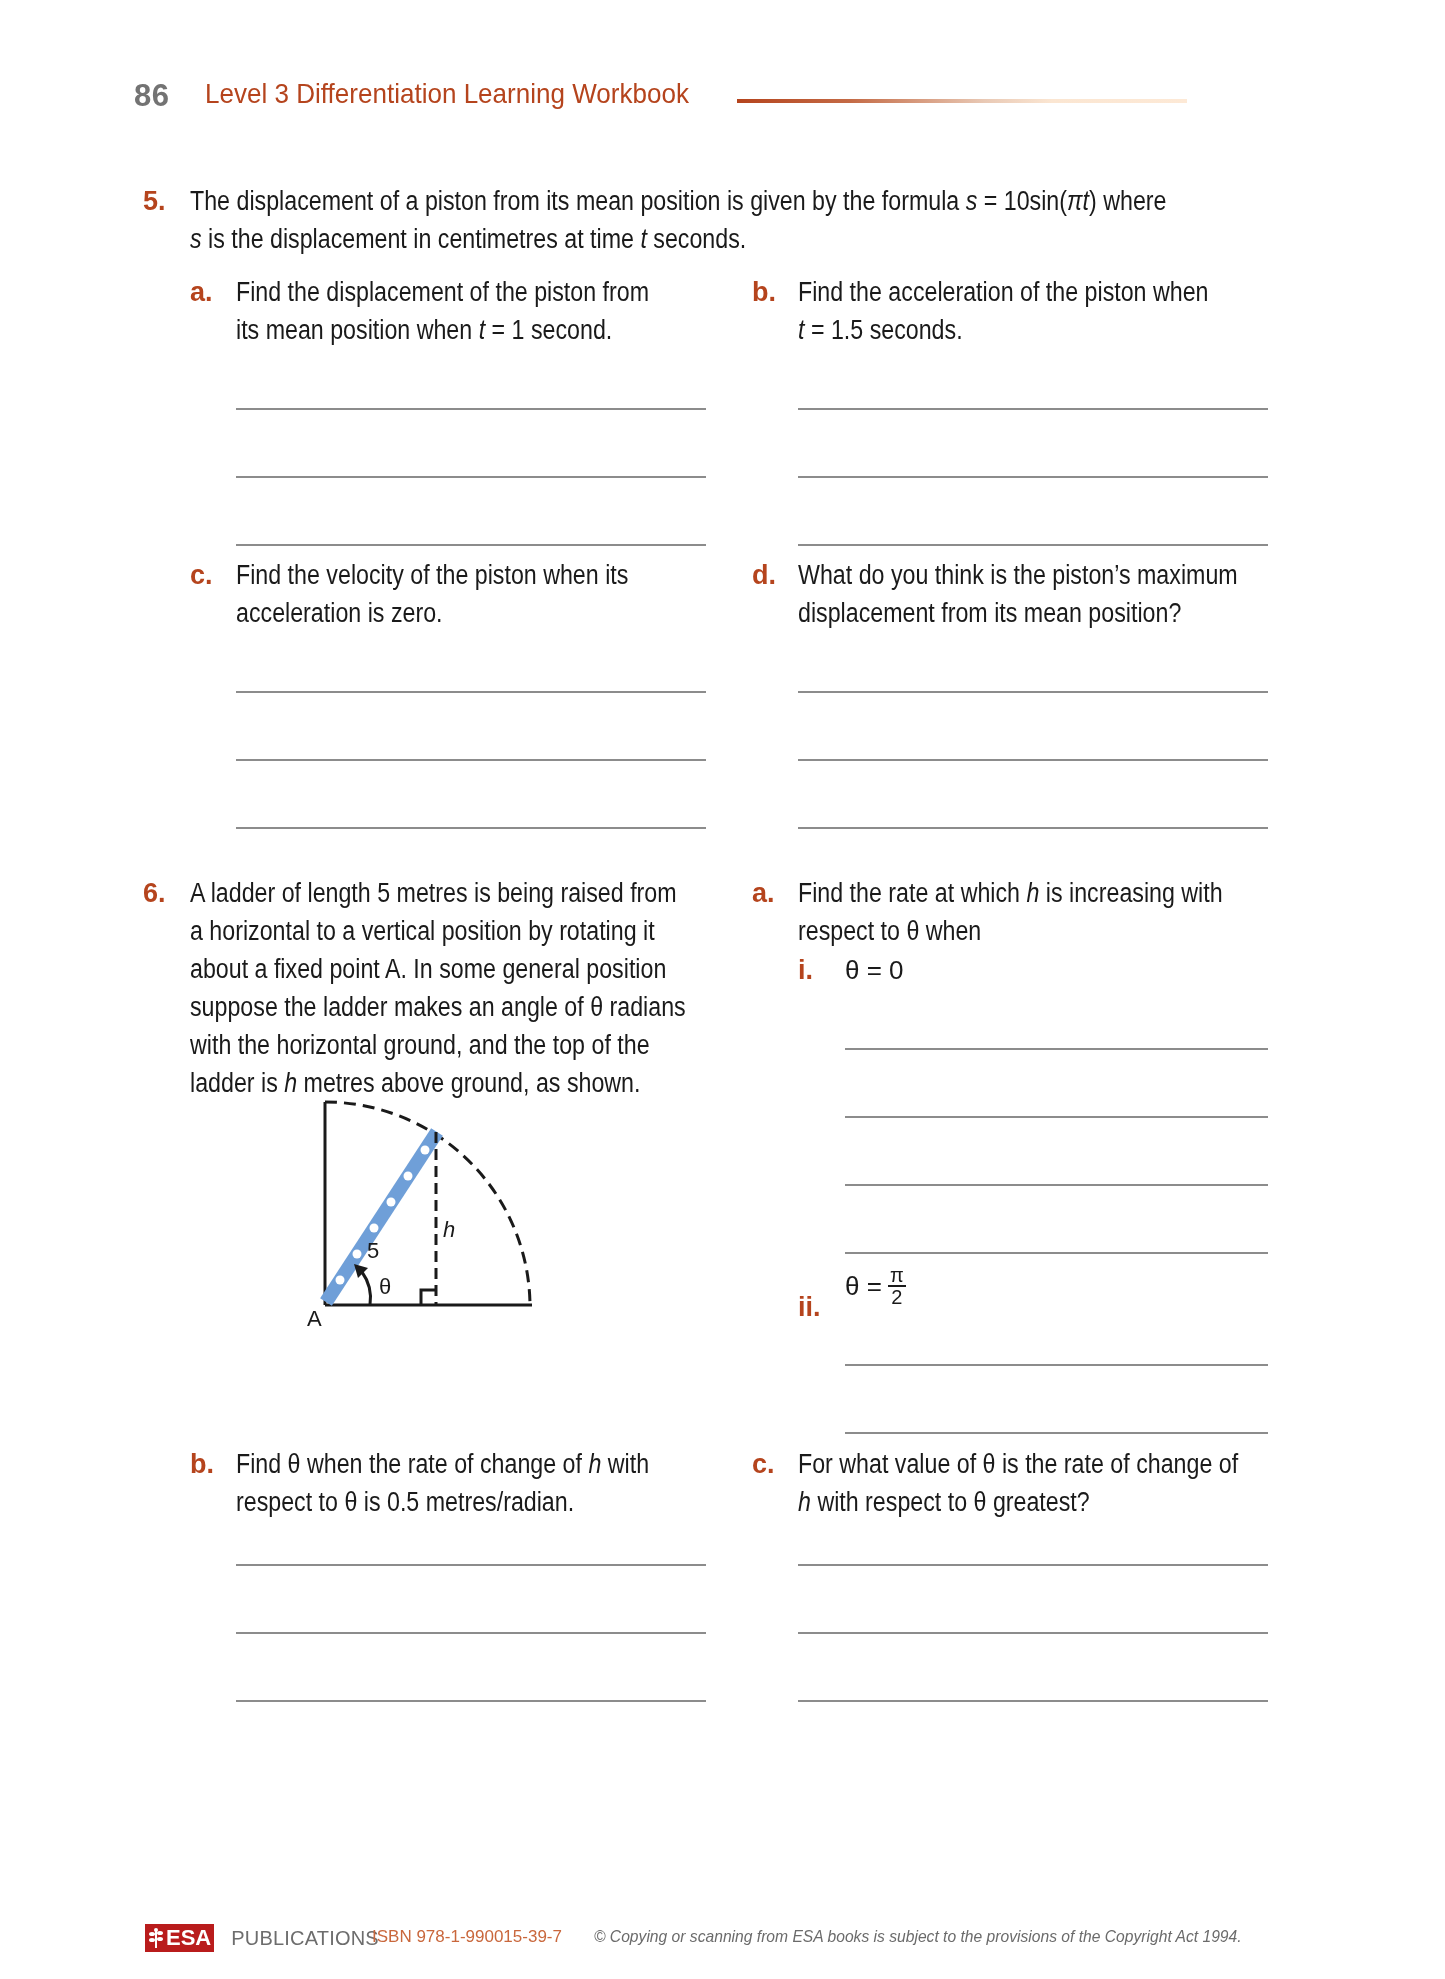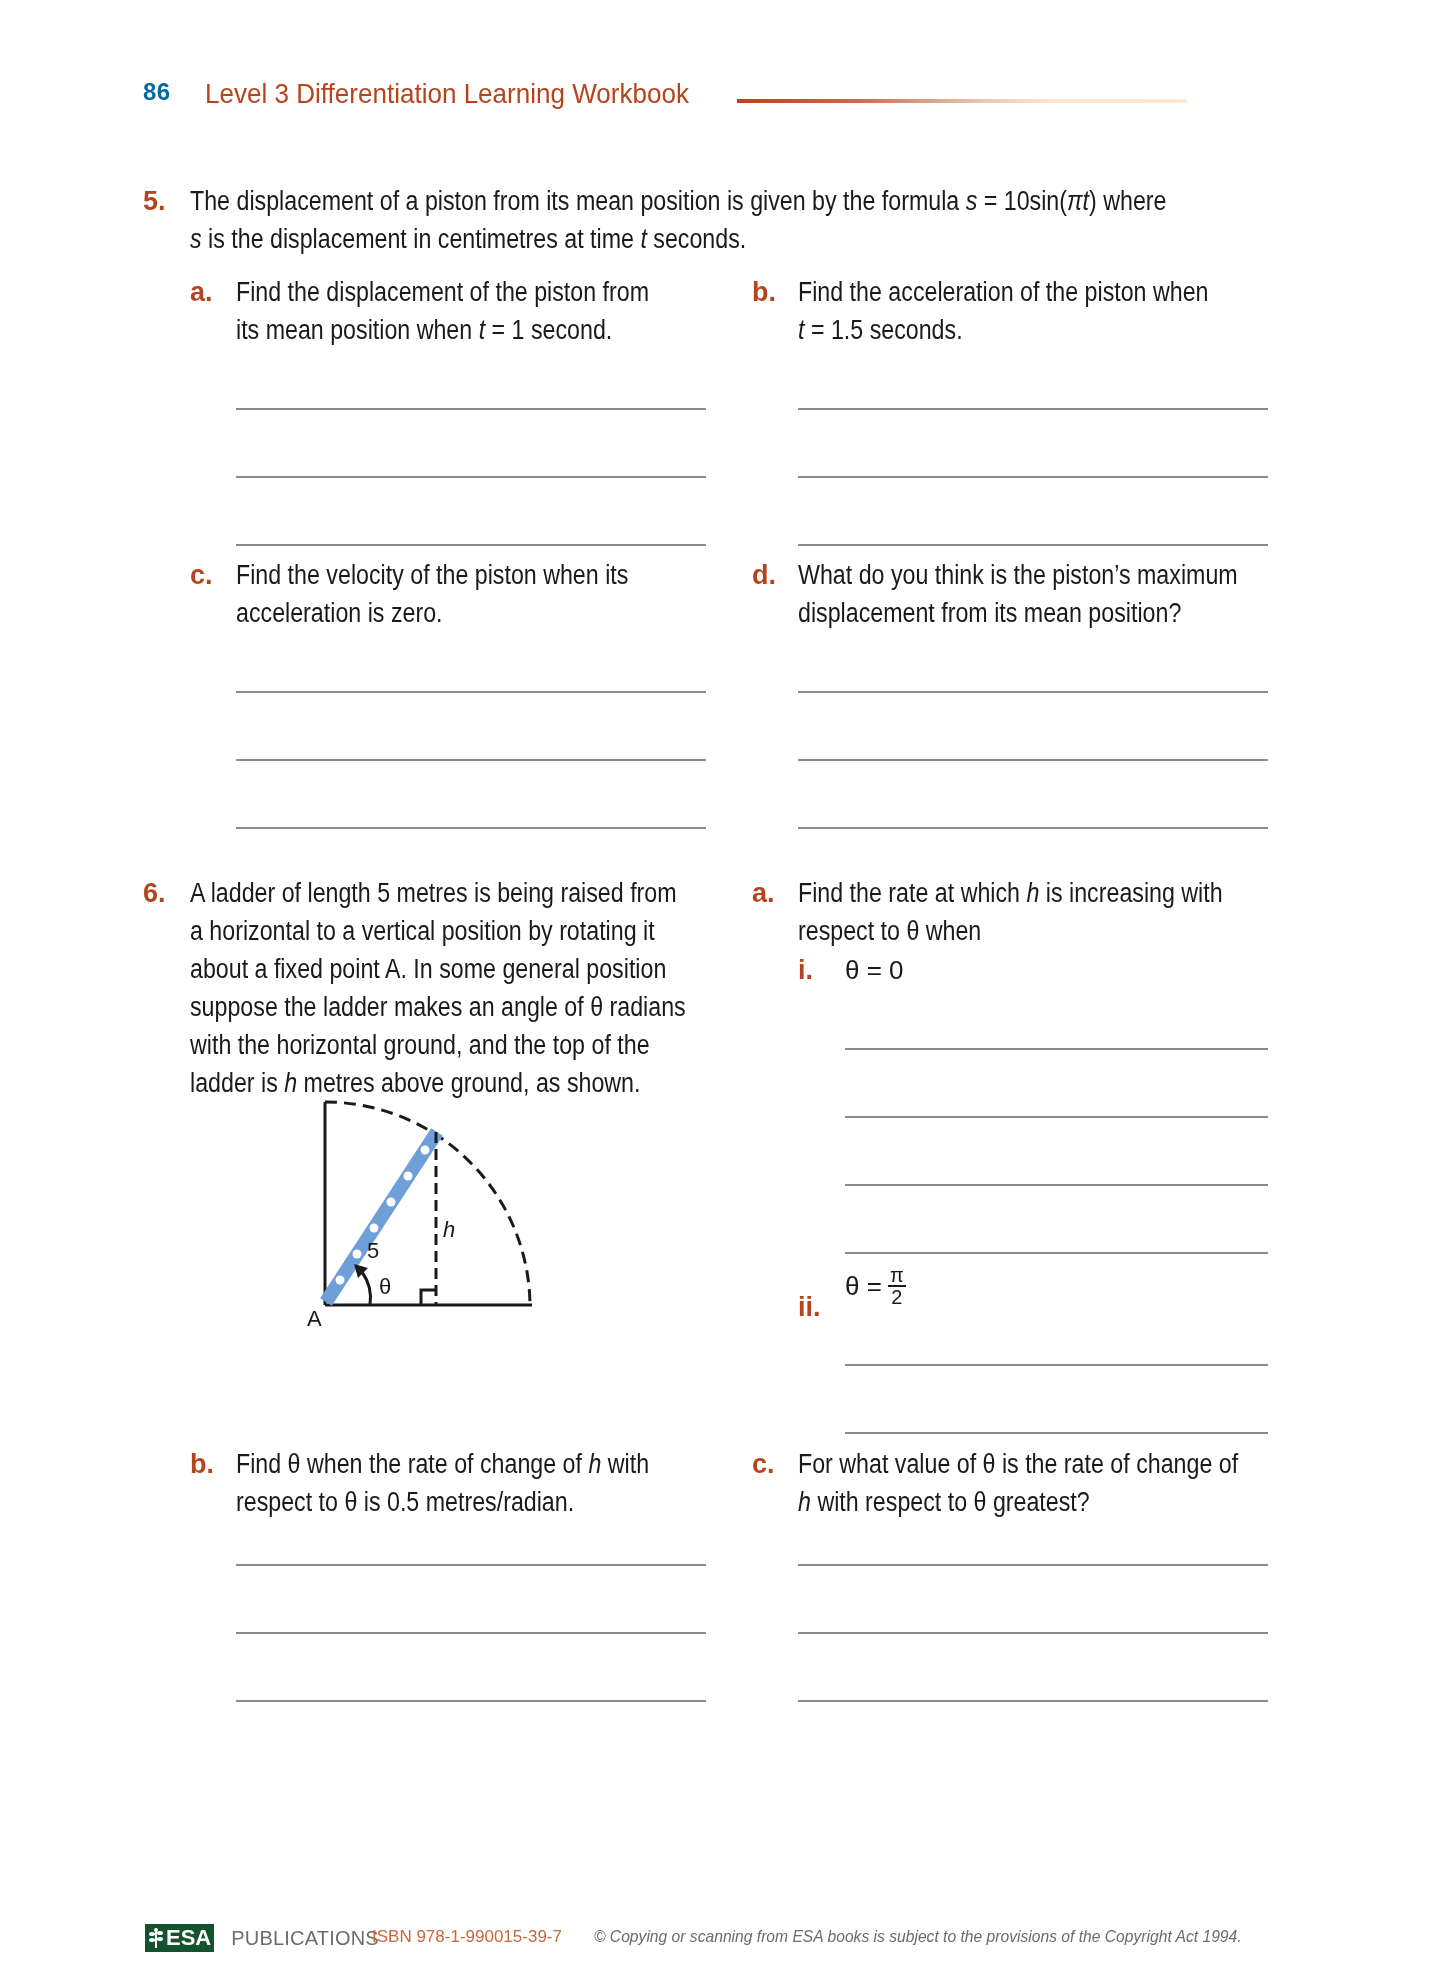--- a/index.html
+++ b/index.html
@@ -1,29 +1,29 @@
 <!DOCTYPE html>
 <html><head>
 <meta charset="utf-8">
 <style>
   html, body { margin: 0; padding: 0; background: #ffffff; }
   body { width: 1445px; height: 1979px; position: relative; overflow: hidden;
          font-family: "Liberation Sans", "DejaVu Sans", sans-serif; color: #1a1a1a; }
   .abs { position: absolute; }
-  .header-num { left: 143px; top: 78px; font-size: 24px; font-weight: bold; color: #0369a1; letter-spacing: 0.5px; }
+  .header-num { left: 134px; top: 78px; font-size: 31px; font-weight: bold; color: #737373; letter-spacing: 0.5px; }
   .header-title { left: 205px; top: 78px; font-size: 28px; color: #b5441d; transform: scaleX(0.93); transform-origin: left center; white-space: nowrap; }
   .header-rule { left: 737px; top: 99px; width: 450px; height: 4px;
                  background: linear-gradient(to right, #b5441d 0%, #c46a45 25%, #e9c9b5 55%, #fbe6d2 70%, #fde9d6 100%); }
   .qnum { font-size: 27px; font-weight: bold; color: #b5441d; }
   .qtext { font-size: 27px; line-height: 38px; color: #1a1a1a; transform: scaleX(0.86); transform-origin: left top; white-space: nowrap; }
   .sublabel { font-size: 27px; font-weight: bold; color: #b5441d; }
   .ans-line { height: 2px; background: #8c8c8c; }
   .it { font-style: italic; }
   .footer-logo { left: 145px; top: 1924px; height: 28px; display: flex; align-items: center; }
-  .logo-box { background: #14532d; color: #fff; font-weight: bold; font-size: 22px; padding: 0 3px 0 3px; height: 28px; line-height: 28px; display: flex; align-items: center; gap: 2px; }
+  .logo-box { background: #b91c1c; color: #fff; font-weight: bold; font-size: 22px; padding: 0 3px 0 3px; height: 28px; line-height: 28px; display: flex; align-items: center; gap: 2px; }
   .logo-pub { color: #6d6d6d; font-size: 20px; margin-left: 17px; letter-spacing: 0.2px; }
   .footer-isbn { left: 372px; top: 1927px; font-size: 17px; color: #c9673c; white-space: nowrap; }
   .footer-copy { left: 594px; top: 1927px; font-size: 17px; font-style: italic; color: #6b6b6b; white-space: nowrap; transform: scaleX(0.92); transform-origin: left top; }
   svg text { font-family: "Liberation Sans", "DejaVu Sans", sans-serif; }
   .frac { display: inline-flex; flex-direction: column; align-items: center; vertical-align: middle; font-size: 20px; line-height: 20px; margin-left: 6px; }
   .frac .num { border-bottom: 2px solid #1a1a1a; padding: 0 2px; }
 </style>
 </head>
 <body>
 

